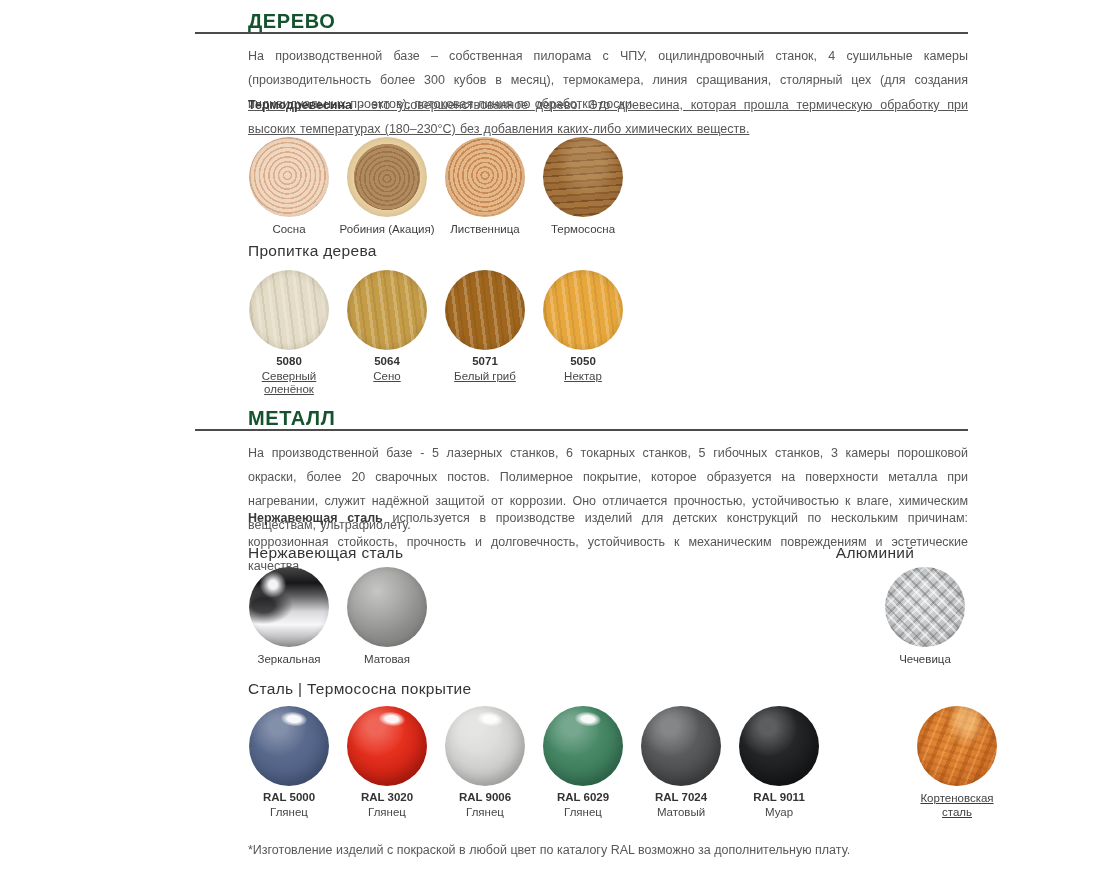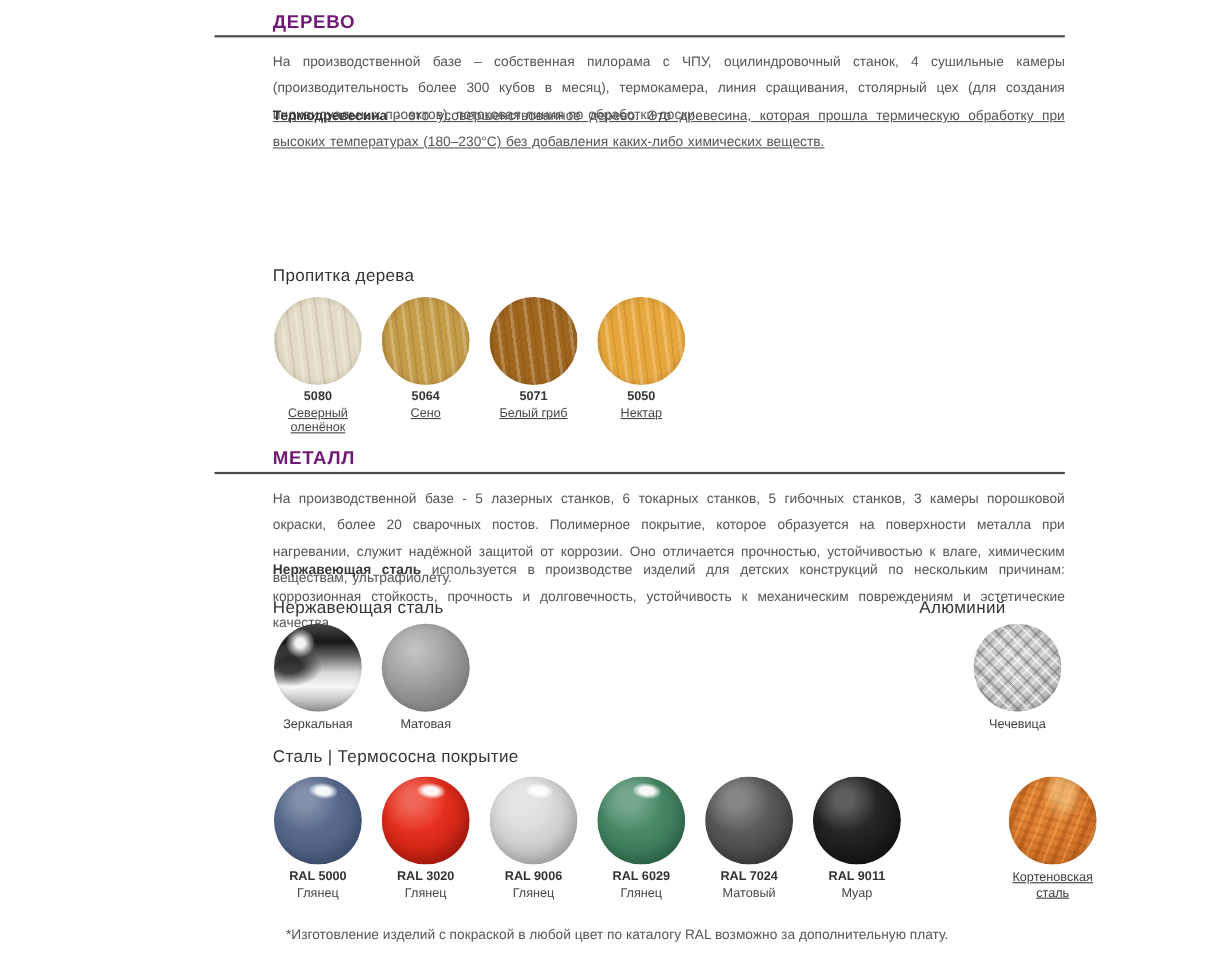--- a/index.html
+++ b/index.html
@@ -1,22 +1,22 @@
 <!DOCTYPE html>
 <html lang="ru"><head>
 <meta charset="utf-8">
 <style>
   html,body { margin:0; padding:0; background:#ffffff; }
   #page {
     position:relative; width:1110px; height:879px; background:#ffffff;
     font-family:"Liberation Sans", sans-serif; color:#4a4a4a; overflow:hidden;
   }
   .sec-title {
-    position:absolute; left:248px; font-size:17px; font-weight:700;
-    letter-spacing:.6px; color:#701a75; margin:0;
+    position:absolute; left:248px; font-size:20px; font-weight:700;
+    letter-spacing:.6px; color:#14532d; margin:0;
   }
   .rule { position:absolute; left:195px; width:773px; height:2px; background:#4b4b4b; }
   .body-text {
     position:absolute; left:248px; width:720px; margin:0;
     font-size:12.5px; line-height:24px; text-align:justify; color:#565656;
     word-spacing:.06em;
   }
   .body-text b { color:#3a3a3a; font-weight:700; }
   .sub-title {
     position:absolute; font-size:15.5px; color:#343434; margin:0; font-weight:400;
@@ -101,39 +101,57 @@
   .corten {
     background:
       radial-gradient(ellipse at 62% 18%, rgba(255,214,150,.55) 0 10%, rgba(0,0,0,0) 28%),
       repeating-linear-gradient(112deg, rgba(140,62,8,.30) 0 4px, rgba(0,0,0,0) 4px 9px,
         rgba(255,196,120,.30) 9px 11px, rgba(0,0,0,0) 11px 16px),
       repeating-linear-gradient(14deg, rgba(160,80,16,.22) 0 3px, rgba(0,0,0,0) 3px 8px),
       radial-gradient(circle at 45% 40%, var(--c) 30%, var(--cd) 100%);
   }
 
   .footnote {
-    position:absolute; left:260px; top:843px; width:720px; margin:0;
+    position:absolute; left:248px; top:843px; width:720px; margin:0;
     font-size:12.5px; color:#585858;
   }
 </style>
 </head>
 <body>
 
 <div id="page">
 
   <h2 class="sec-title" style="top:10px;">ДЕРЕВО</h2>
   <div class="rule" style="top:32px;"></div>
 
   <p class="body-text" style="top:44px;">
     <span>На производственной базе – собственная пилорама с ЧПУ, оцилиндровочный станок, 4 сушильные камеры (производительность более 300 кубов в месяц), термокамера, линия сращивания, столярный цех (для создания индивидуальных проектов), потоковая линия по обработки доски.</span>
   </p>
   <p class="body-text" style="top:93px;text-decoration:underline;">
     <b>Термодревесина</b><span> - это усовершенствованное дерево. Это древесина, которая прошла термическую обработку при высоких температурах (180–230°С) без добавления каких-либо химических веществ.</span>
   </p>
 
+  <div class="row" style="left:240px; top:137px;">
+    <div class="cell">
+      <div class="disc sosna"></div>
+      <div class="lbl">Сосна</div>
+    </div>
+    <div class="cell">
+      <div class="disc robinia"></div>
+      <div class="lbl">Робиния (Акация)</div>
+    </div>
+    <div class="cell">
+      <div class="disc listvennitsa"></div>
+      <div class="lbl">Лиственница</div>
+    </div>
+    <div class="cell">
+      <div class="disc termososna"></div>
+      <div class="lbl">Термососна</div>
+    </div>
+  </div>
 
   <h3 class="sub-title" style="left:248px; top:242px;">Пропитка дерева</h3>
 
   <div class="row" style="left:240px; top:270px;">
     <div class="cell">
       <div class="disc imp" style="--c: #e4dcc6;"></div>
       <div class="lbl code">5080</div>
       <div class="lbl sub wrap">Северный оленёнок</div>
     </div>
     <div class="cell">

